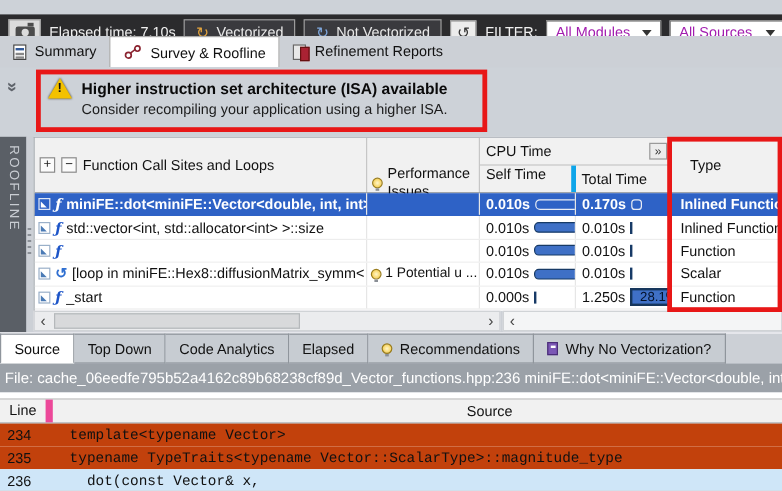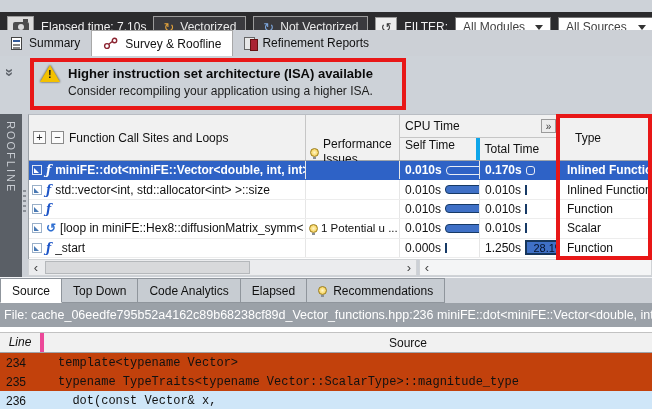--- a/index.html
+++ b/index.html
@@ -11,21 +11,21 @@
   .cambtn{width:27px;height:22px;background:#dcdcdc;border:1px solid #9a9a9a;display:flex;align-items:center;justify-content:center;flex:none;}
   .cam{width:16px;height:11px;background:#4c4c4c;border-radius:2px;position:relative;}
   .cam::before{content:"";position:absolute;left:5px;top:2px;width:6px;height:6px;border-radius:50%;background:#dcdcdc;}
   .cam::after{content:"";position:absolute;right:1px;top:-3px;width:5px;height:3px;background:#4c4c4c;}
   .elapsed{white-space:nowrap;}
   .tb-btn-dark{display:flex;align-items:center;gap:6px;background:#3a3a3e;border:1px solid #9c9c9c;height:23px;padding:0 9px;color:#e9e9e9;white-space:nowrap;}
   .glyph-orange{color:#e3a33c;font-size:13px;line-height:1;}
   .glyph-blue{color:#7ea7dd;font-size:13px;line-height:1;}
   .resetbtn{width:22px;height:21px;background:#ececec;border:1px solid #999;color:#333;display:flex;align-items:center;justify-content:center;font-size:13px;flex:none;}
   .filterlab{white-space:nowrap;}
-  .dropdown{background:#fff;border:1px solid #777;height:21px;display:flex;align-items:center;justify-content:space-between;padding:0 7px;color:#404040;min-width:96px;gap:10px;white-space:nowrap;}
+  .dropdown{background:#fff;border:1px solid #777;height:21px;display:flex;align-items:center;justify-content:space-between;padding:0 7px;color:#a21caf;min-width:96px;gap:10px;white-space:nowrap;}
   .dd-arrow{width:0;height:0;border-left:4px solid transparent;border-right:4px solid transparent;border-top:5px solid #333;flex:none;}
 
   
   .tabbar{position:absolute;top:30px;left:0;width:652px;height:26px;background:#ccd0d6;display:flex;align-items:stretch;}
   .tab{display:flex;align-items:center;gap:7px;padding:0 11px;color:#111;white-space:nowrap;}
   .tab.active{background:#fff;border:1px solid #a8a8a8;border-bottom:none;}
   .docico{width:11px;height:13px;background:#fff;border:1px solid #444;position:relative;flex:none;}
   .docico::before{content:"";position:absolute;left:1px;top:2px;width:7px;height:2px;background:#335a9a;box-shadow:0 4px 0 #888,0 7px 0 #888;}
   .refico{width:11px;height:13px;background:#e8e8e8;border:1px solid #666;position:relative;flex:none;}
   .refico::after{content:"";position:absolute;right:-4px;bottom:-2px;width:6px;height:10px;background:#a23;border:1px solid #611;}
@@ -96,21 +96,21 @@
   .btab.active{background:#fff;border-bottom:1px solid #fff;}
   .wnvico{width:9px;height:11px;background:#7b57b5;border:1px solid #4a2d77;position:relative;flex:none;}
   .wnvico::after{content:"";position:absolute;left:2px;top:2px;width:4px;height:2px;background:#fff;}
 
   
   .filebar{position:absolute;top:303px;left:0;width:652px;height:24px;background:#9ba1a8;color:#fff;display:flex;align-items:center;padding:0 4px;white-space:nowrap;overflow:hidden;font-size:12.5px;}
 
   
   .srcpanel{position:absolute;top:327px;left:0;width:652px;height:82px;background:#fff;}
   .srchead{position:absolute;top:5px;left:0;width:652px;height:21px;background:#f1f1f1;border-top:1px solid #c2c2c2;border-bottom:1px solid #9fa4aa;display:flex;}
-  .sh-line{width:44px;text-align:center;line-height:19px;border-right:4px solid #ec4899;font-style:italic;}
+  .sh-line{width:44px;text-align:center;line-height:19px;border-right:6px solid #ec4899;}
   .sh-src{flex:1;display:flex;align-items:center;justify-content:center;transform:translateX(60px);}
   .srcrow{position:absolute;left:0;width:652px;height:19px;display:flex;align-items:center;background:#c2410c;}
   .srcrow.hl{background:#cfe6f8;}
   .sr-line{width:44px;padding-left:6px;flex:none;}
   .sr-code{font-family:"Liberation Mono",monospace;font-size:12px;white-space:pre;padding-left:14px;overflow:hidden;}
 </style>
 </head>
 <body>
 
 <div id="app">
@@ -341,20 +341,24 @@
     <div class="btab">
         <span>Code Analytics</span>
       </div>
     <div class="btab">
         <span>Elapsed</span>
       </div>
     <div class="btab">
         <span class="bulb"></span>
         <span>Recommendations</span>
       </div>
+    <div class="btab">
+        <span class="wnvico"></span>
+        <span>Why No Vectorization?</span>
+      </div>
   </div>
 
   <div class="filebar">
       <span>File: cache_06eedfe795b52a4162c89b68238cf89d_Vector_functions.hpp:236 miniFE::dot&lt;miniFE::Vector&lt;double, int</span>
     </div>
 
   <div class="srcpanel">
     <div class="srchead">
       <div class="sh-line">Line</div>
       <div class="sh-src">

